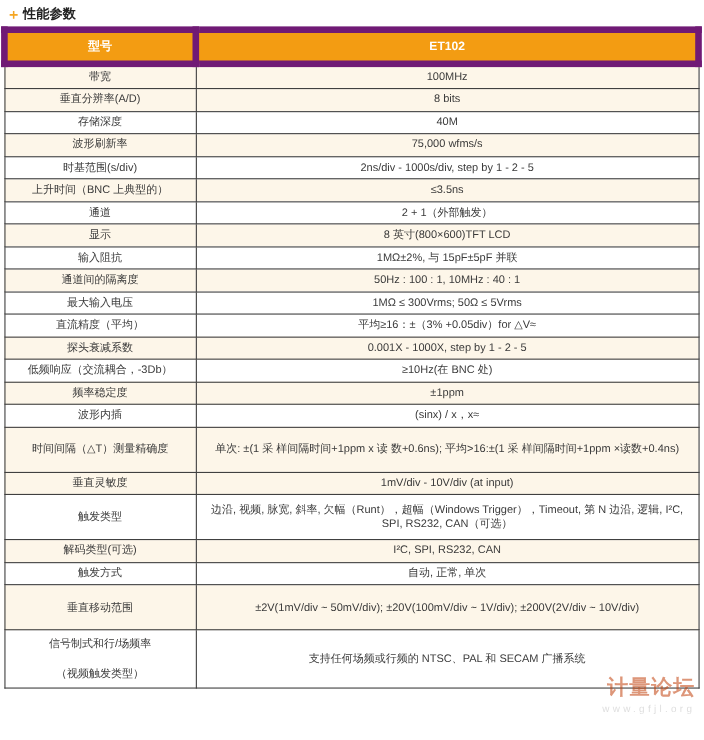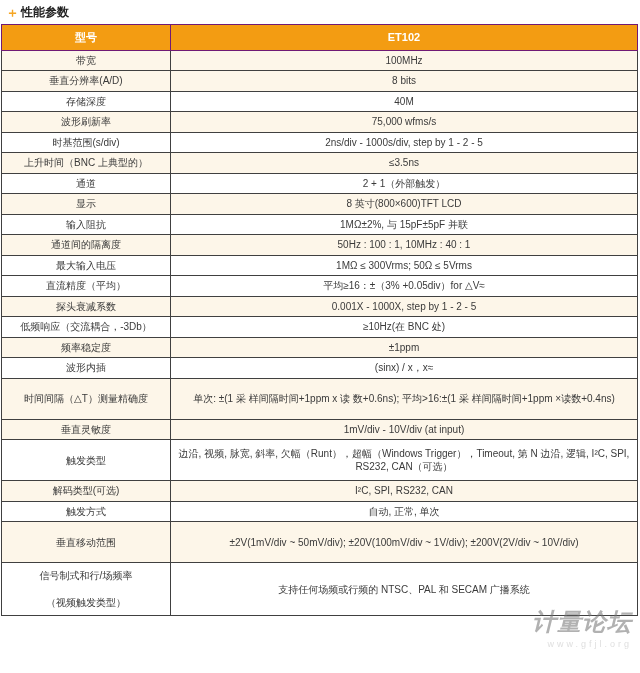--- a/index.html
+++ b/index.html
@@ -69,44 +69,43 @@
     color: #3a3a3a;
     font-size: 10px;
   }
   tr.head td {
     background: #f39c12;
     color: #ffffff;
     font-weight: bold;
     text-align: center;
     font-size: 11px;
     padding: 5px 4px;
-    border: 1px solid #701a75;
+    border: 6px solid #701a75;
   }
   tr.alt td {
     background: #fdf6e9;
   }
   tr td {
     background: #ffffff;
   }
   .tall td { height: 34px; }
   .taller td { height: 46px; }
   .watermark {
     position: absolute;
     right: 8px;
     bottom: 24px;
     text-align: right;
     opacity: 0.55;
     pointer-events: none;
   }
   .watermark .wm-main {
-    font-size: 24px;
-    font-weight: bold;
-    color: #737373;
+    font-size: 19px;
+    font-weight: bold;
+    color: #c2410c;
     letter-spacing: 1px;
-    font-style: italic;
   }
   .watermark .wm-sub {
     font-size: 9px;
     color: #c4c4c4;
     letter-spacing: 3px;
     margin-top: 1px;
   }
 </style>
 </head>
 <body>

